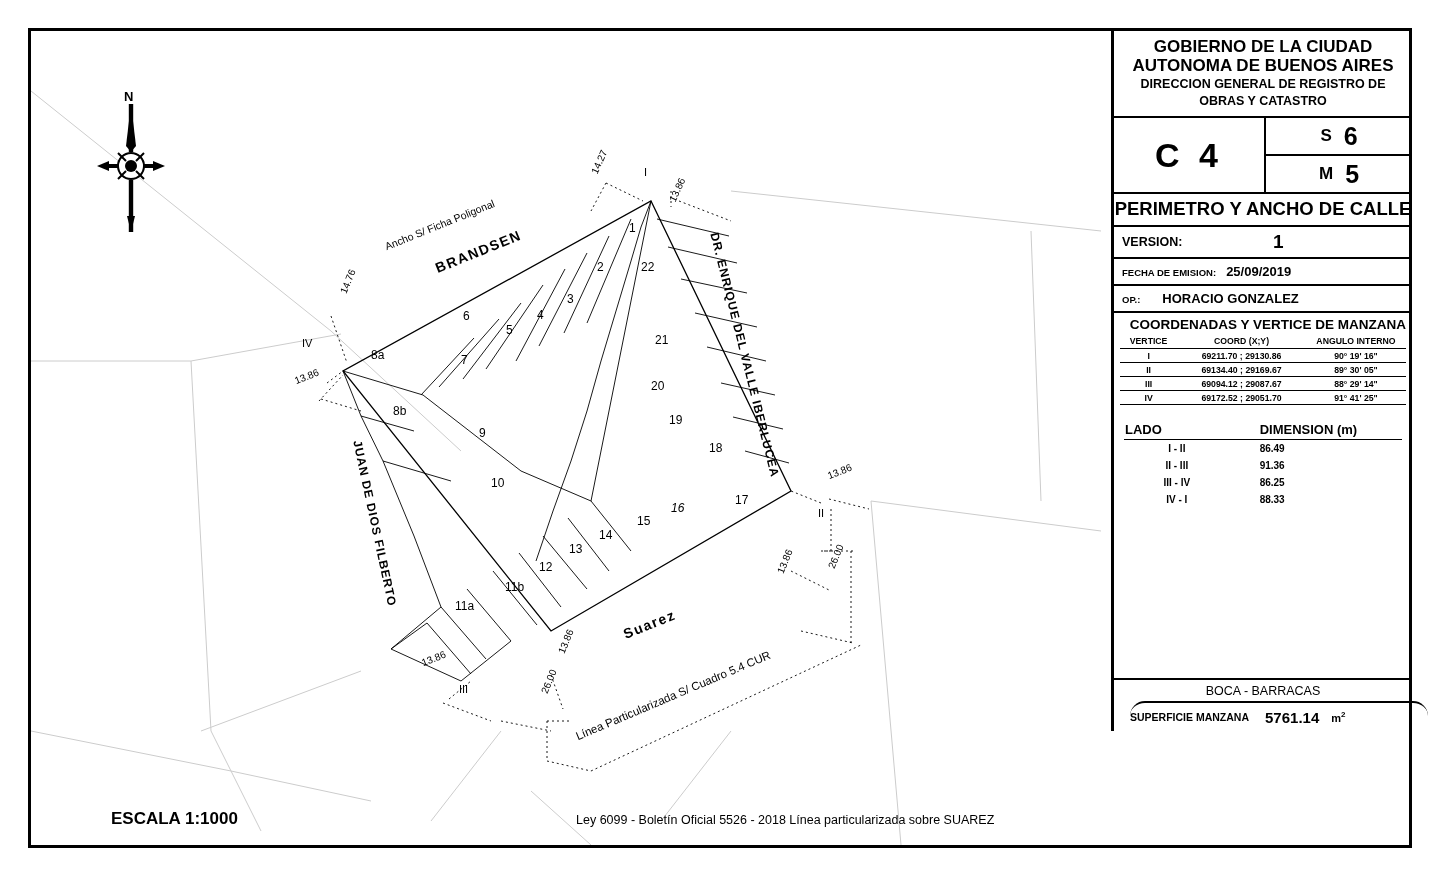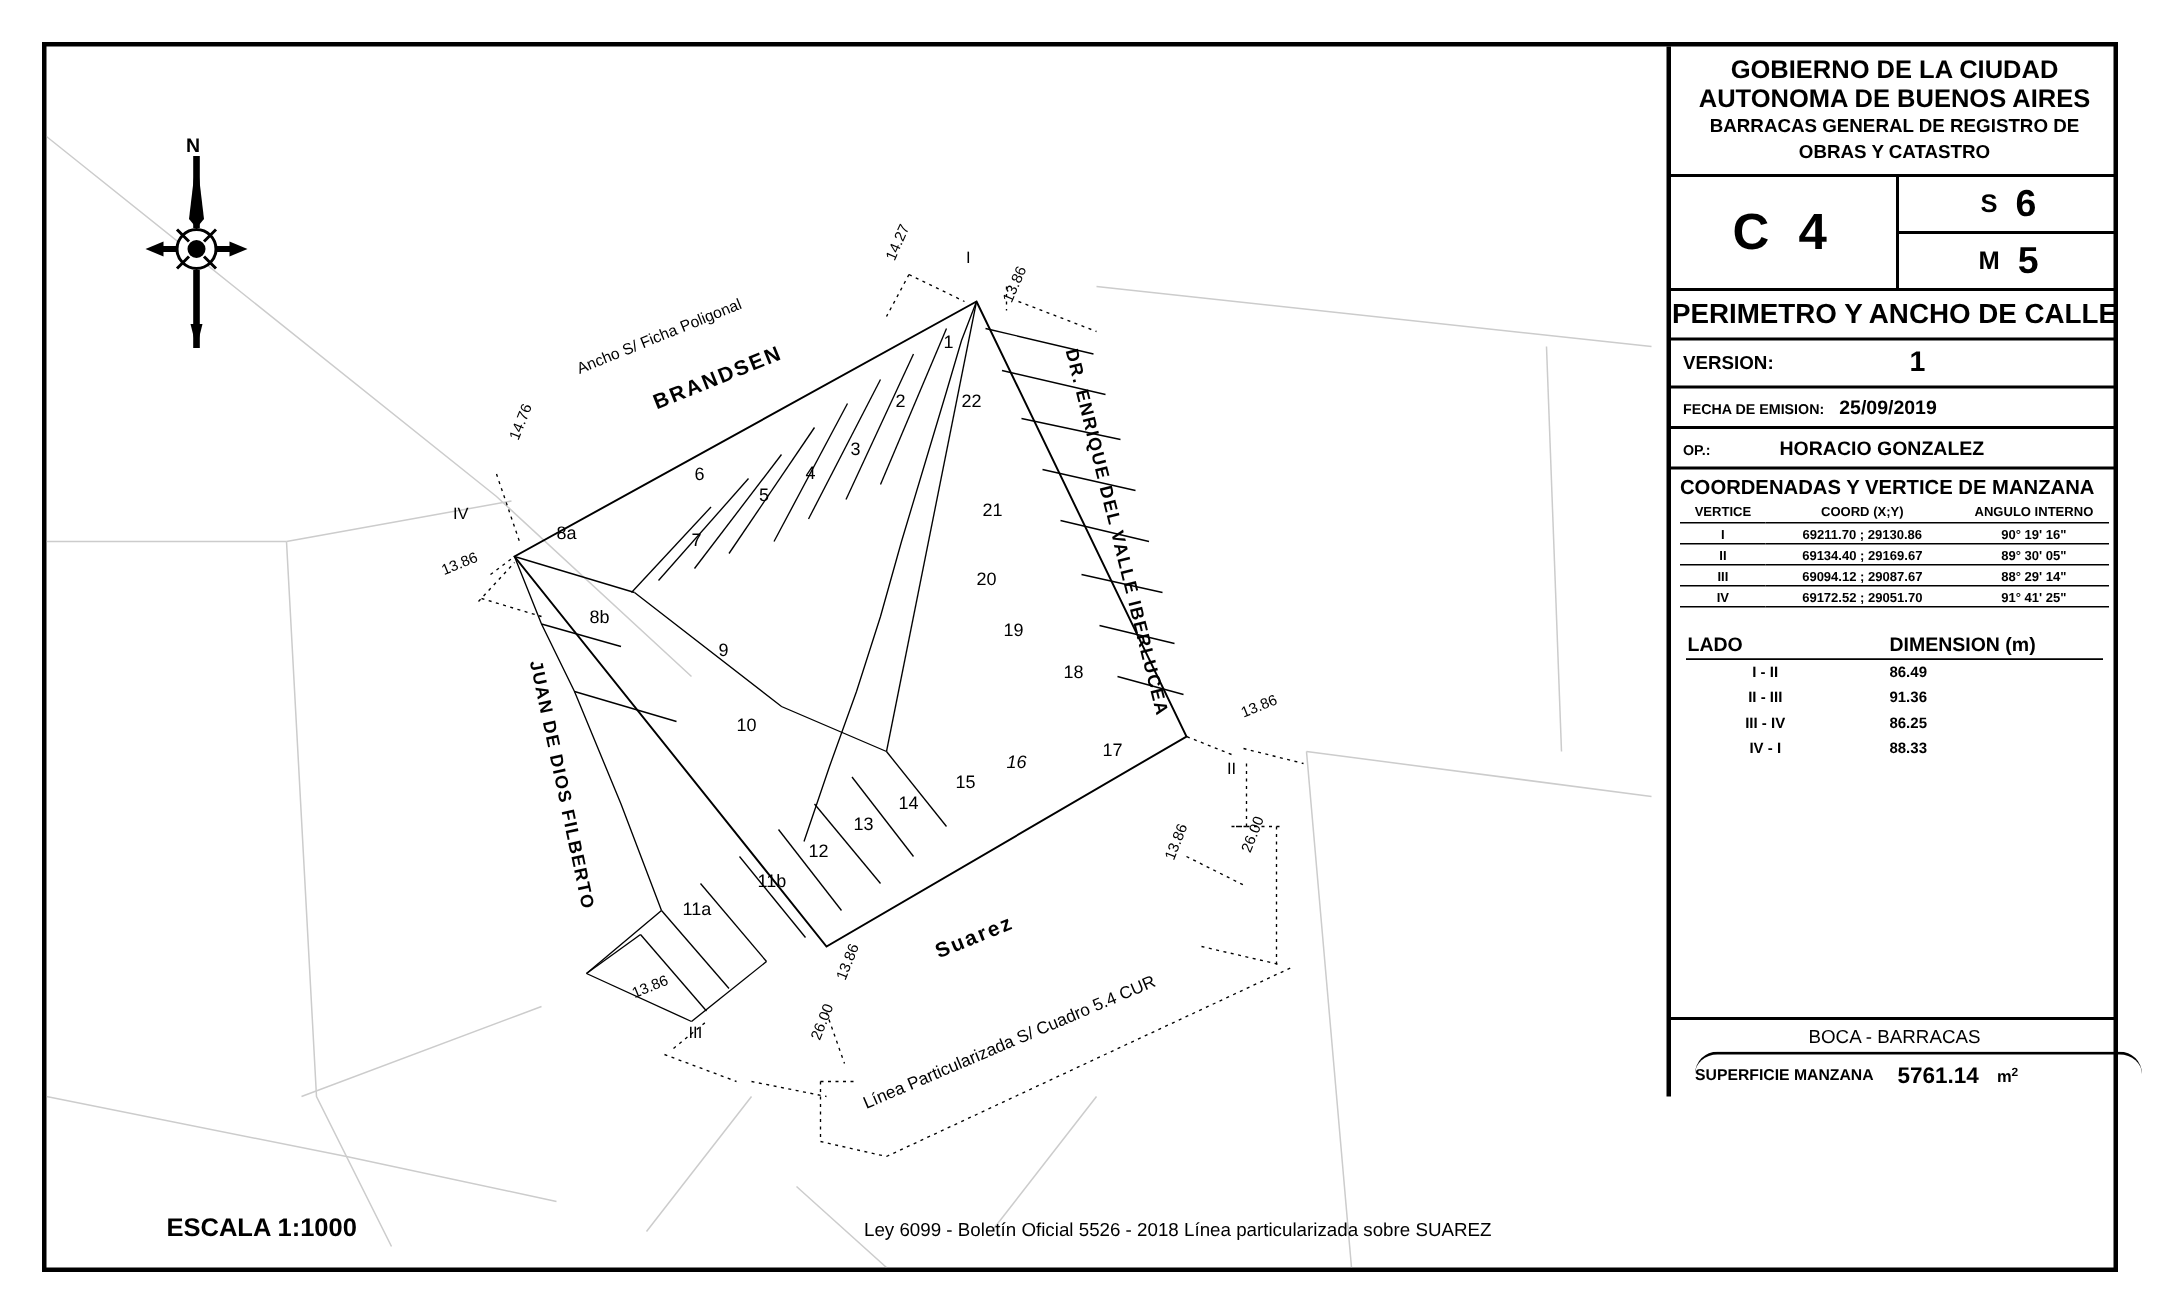--- a/index.html
+++ b/index.html
@@ -86,24 +86,24 @@
 
   #tb-title { padding: 4px 0 5px 0; text-align: center; font-size: 18.5px; font-weight: bold; }
 
   #tb-version { display: flex; align-items: center; padding: 4px 8px; }
   #tb-version .k { font-size: 12.5px; font-weight: bold; }
   #tb-version .v { flex: 1; text-align: center; font-size: 19px; font-weight: bold; padding-right: 30px;}
 
   .tb-row { display: flex; align-items: baseline; padding: 5px 8px; }
   .tb-row .k { font-size: 9.5px; font-weight: bold; }
   .tb-row .v { font-size: 13px; font-weight: bold; margin-left: 10px; }
-  #tb-op .v { margin-left: 46px; text-align: center; }
+  #tb-op .v { margin-left: 22px; text-align: center; }
 
   #tb-coords { padding: 4px 6px 6px 6px; }
-  #tb-coords .hdr { text-align: left; font-size: 13.5px; font-weight: bold; margin-bottom: 3px; }
+  #tb-coords .hdr { text-align: right; font-size: 13.5px; font-weight: bold; margin-bottom: 3px; }
   table.coords { width: 100%; border-collapse: collapse; font-size: 8.7px; font-weight: bold; }
   table.coords th { padding: 1px 0 2px 0; text-align: center; border-bottom: 1.2px solid #000;}
   table.coords td { padding: 1.5px 0; text-align: center; border-bottom: 0.8px solid #000; }
   table.coords th.c-v, table.coords td.c-v { width: 20%; }
   table.coords th.c-c, table.coords td.c-c { width: 45%; }
   table.coords th.c-a, table.coords td.c-a { width: 35%; }
 
   #tb-sides { padding: 10px 10px 0 10px; }
   table.sides { width: 100%; border-collapse: collapse; }
   table.sides th { font-size: 13px; font-weight: bold; text-align: left; padding-bottom: 2px; border-bottom: 1.2px solid #000;}
@@ -293,21 +293,21 @@
 
       <div id="scale-label">ESCALA 1:1000</div>
       <div id="law-note">Ley 6099 - Boletín Oficial 5526 - 2018 Línea particularizada sobre SUAREZ</div>
     </div>
 
     <div id="title-block">
 
       <div id="tb-head" class="tb-section">
         <div class="l1">GOBIERNO DE LA CIUDAD</div>
         <div class="l1">AUTONOMA DE BUENOS AIRES</div>
-        <div class="l2">BARRACAS GENERAL DE REGISTRO DE</div>
+        <div class="l2">DIRECCION GENERAL DE REGISTRO DE</div>
         <div class="l2">OBRAS Y CATASTRO</div>
       </div>
 
       <div id="tb-codes" class="tb-section">
         <div class="left">C 4</div>
         <div class="right">
           <div class="cell top">
             <span class="k">S</span>
             <span class="v">6</span>
           </div>

